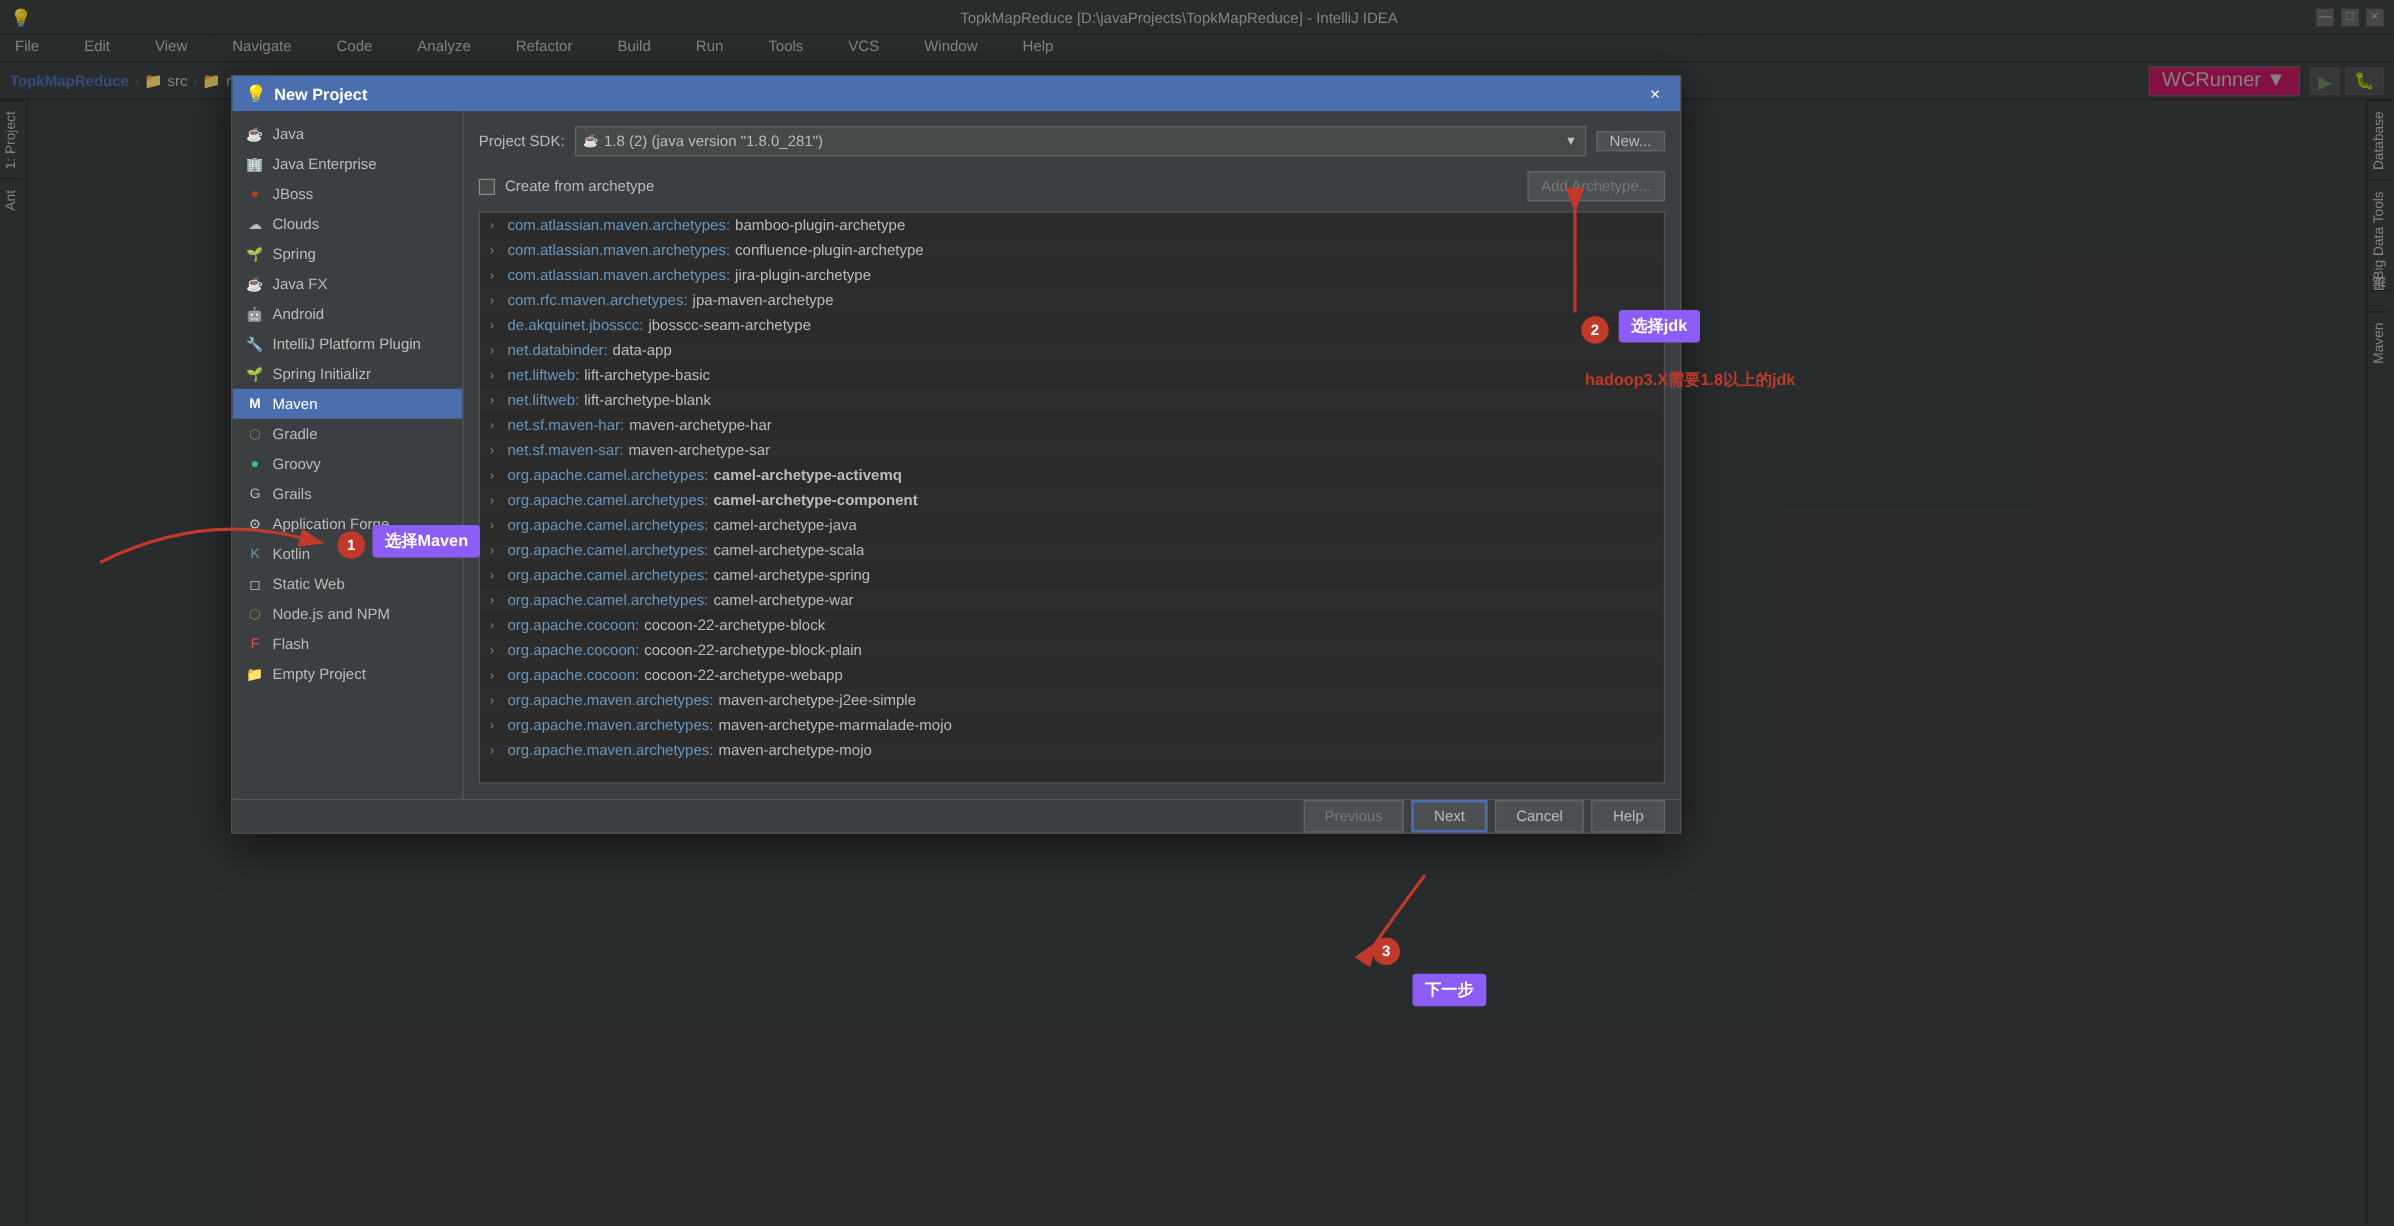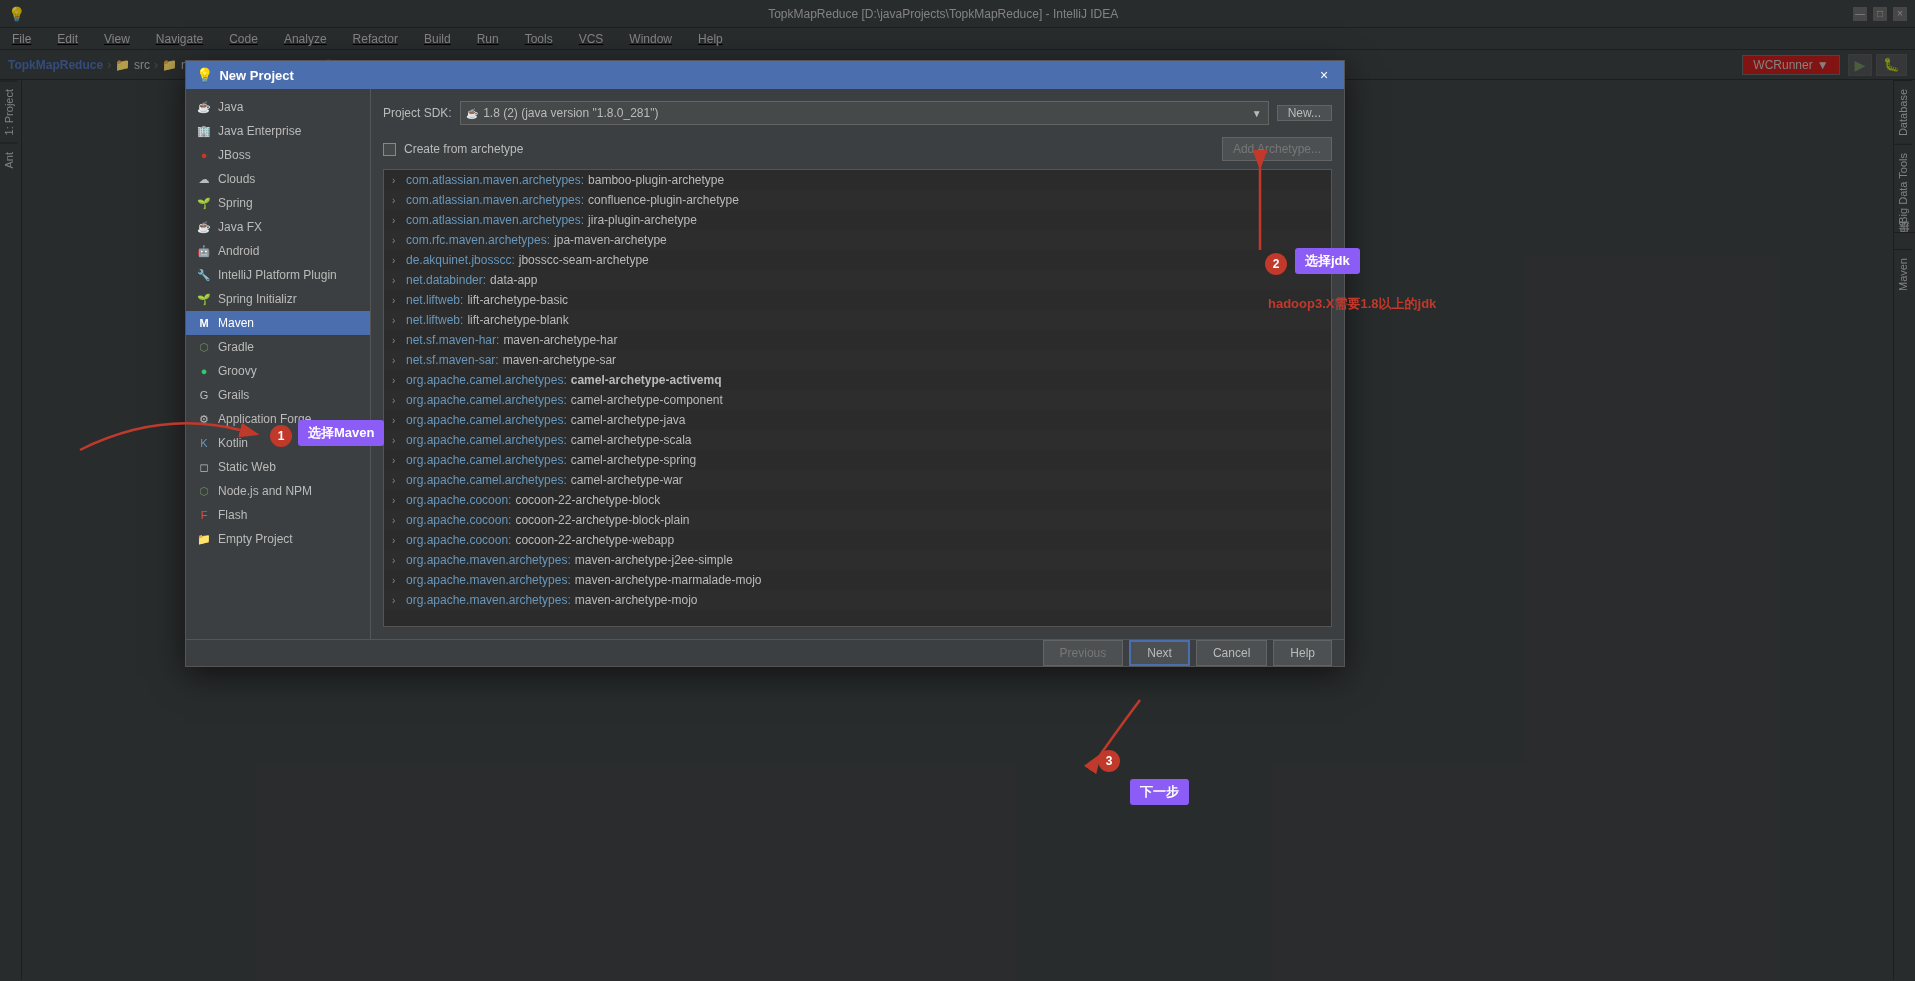--- a/index.html
+++ b/index.html
@@ -44,25 +44,23 @@
       font-size: 10px;
       color: #bbb;
       display: flex; align-items: center; justify-content: center;
     }
 
     
     .menu-bar {
       height: 22px;
       background: #3c3f41;
       display: flex;
-      align-items: center;
       padding: 0 4px;
       border-bottom: 1px solid #2b2b2b;
-      gap: 10px;
-      text-decoration: underline;
+      gap: 20px;
     }
     .menu-item {
       padding: 2px 8px;
       color: #bbb;
       font-size: 12px;
       cursor: pointer;
     }
 
     
     .toolbar {
@@ -423,21 +421,21 @@
       <span>📁</span>
       <span>java</span>
       <span class="breadcrumb-sep">›</span>
       <span>📁</span>
       <span>utils</span>
       <span class="breadcrumb-sep">›</span>
       <span style="color:#4b6eaf;">©</span>
       <span>MySort</span>
     </div>
     <div style="flex:1"></div>
-    <div style="background:#b91c1c; border:1px solid #646464; padding:2px 10px; color:#bbb; font-size:12px; cursor:pointer; display:flex; align-items:center; gap:4px;">
+    <div style="background:#be185d; border:1px solid #646464; padding:2px 10px; color:#bbb; font-size:16px; cursor:pointer; display:flex; align-items:center; gap:4px;">
       <span>WCRunner</span>
       <span>▼</span>
     </div>
     <div style="display:flex; gap:4px; margin-left:4px;">
       <button style="background:#4c5052; border:1px solid #555; color:#6a8759; padding:2px 6px; cursor:pointer; font-size:14px;">▶</button>
       <button style="background:#4c5052; border:1px solid #555; color:#bbb; padding:2px 6px; cursor:pointer;">🐛</button>
     </div>
   </div>
 
   <div class="side-panel-left">
@@ -617,21 +615,21 @@
               <span>maven-archetype-sar</span>
           </div>
           <div class="archetype-item">
             <span class="expand-arrow">›</span>
             <span style="color:#6897bb;">org.apache.camel.archetypes:</span>
               <span style="font-weight:bold;">camel-archetype-activemq</span>
           </div>
           <div class="archetype-item">
             <span class="expand-arrow">›</span>
             <span style="color:#6897bb;">org.apache.camel.archetypes:</span>
-              <span style="font-weight:normal;">camel-archetype-component</span>
+              <span style="font-weight:bold;">camel-archetype-component</span>
           </div>
           <div class="archetype-item">
             <span class="expand-arrow">›</span>
             <span style="color:#6897bb;">org.apache.camel.archetypes:</span>
               <span>camel-archetype-java</span>
           </div>
           <div class="archetype-item">
             <span class="expand-arrow">›</span>
             <span style="color:#6897bb;">org.apache.camel.archetypes:</span>
               <span>camel-archetype-scala</span>

